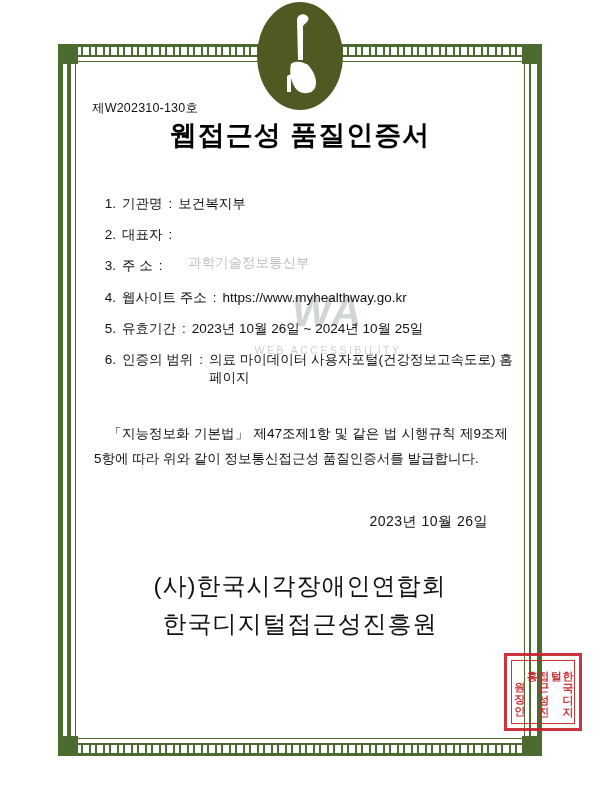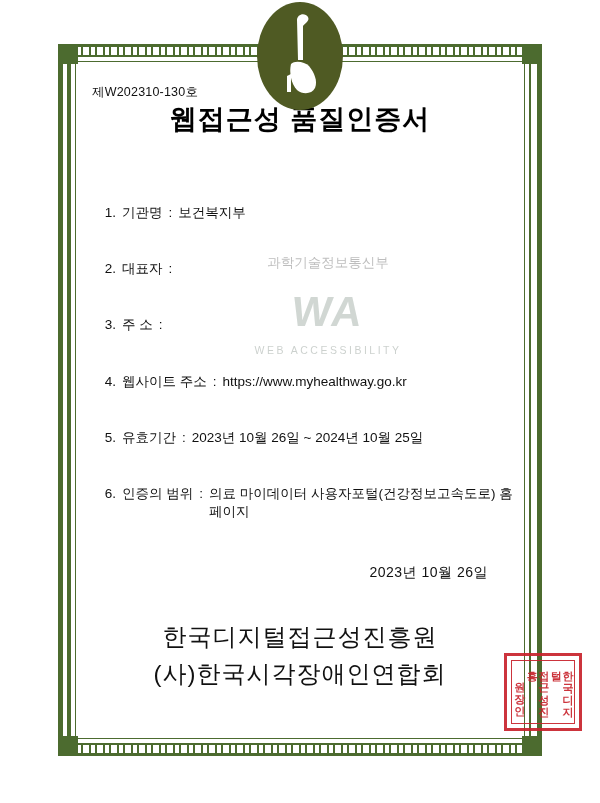--- a/index.html
+++ b/index.html
@@ -88,21 +88,21 @@
     left: 78px;
     top: 62px;
     width: 444px;
     height: 676px;
     z-index: 3;
   }
 
   .doc-number {
     font-size: 12.5px;
     color: #111111;
-    margin-top: 22px;
+    margin-top: 38px;
     margin-left: 14px;
     letter-spacing: 0.2px;
   }
 
   .doc-title {
     text-align: center;
     font-size: 27px;
     font-weight: bold;
     color: #000000;
     letter-spacing: 1px;
@@ -119,21 +119,20 @@
     opacity: 0.45;
     z-index: 1;
   }
   .wm-arc {
     position: absolute;
     left: 0;
     top: 0;
     width: 280px;
     font-size: 13.5px;
     color: #6f6f6f;
-    text-align: center;
     white-space: nowrap;
   }
   .wm-main {
     position: absolute;
     left: 50%;
     top: 34px;
     transform: translateX(-50%) skewX(-8deg);
     font-size: 42px;
     font-weight: bold;
     color: #9aa8a0;
@@ -166,21 +165,20 @@
     line-height: 1.35;
   }
   .field-num {
     width: 20px;
     flex: 0 0 20px;
     text-align: right;
     margin-right: 6px;
   }
   .field-label {
     white-space: nowrap;
-    margin-top: 25px;
   }
   .field-sep {
     margin: 0 6px;
   }
   .field-value {
     flex: 1;
   }
 
   .body-text {
     position: relative;
@@ -327,30 +325,31 @@
 
       <div class="field-row">
         <span class="field-num">6.</span>
         <span class="field-label">인증의 범위</span>
         <span class="field-sep">:</span>
         <span class="field-value">의료 마이데이터 사용자포털(건강정보고속도로) 홈페이지</span>
       </div>
 
     </div>
 
+    <div class="body-text">「지능정보화 기본법」 제47조제1항 및 같은 법 시행규칙 제9조제5항에 따라 위와 같이 정보통신접근성 품질인증서를 발급합니다.</div>
 
     <div class="date-line">
       <span>2023년</span>
       <span>10월</span>
       <span>26일</span>
     </div>
 
     <div class="issuers">
+      <div class="issuer">(사)한국시각장애인연합회</div>
       <div class="issuer">한국디지털접근성진흥원</div>
-      <div class="issuer">(사)한국시각장애인연합회</div>
     </div>
 
   </div>
 
   <div class="seal">
     <div class="seal-inner">
       <div class="seal-col">한국디지털</div>
       <div class="seal-col">접근성진흥</div>
       <div class="seal-col">원장인</div>
     </div>

